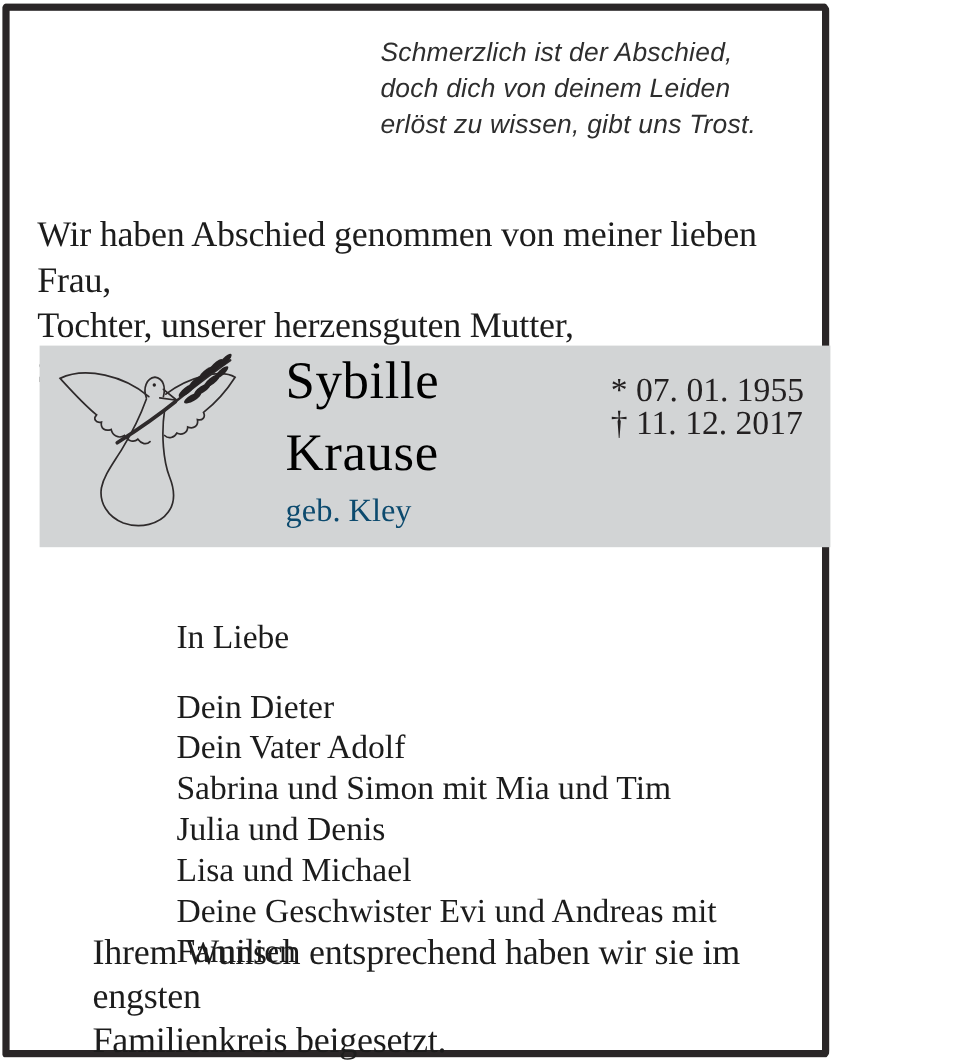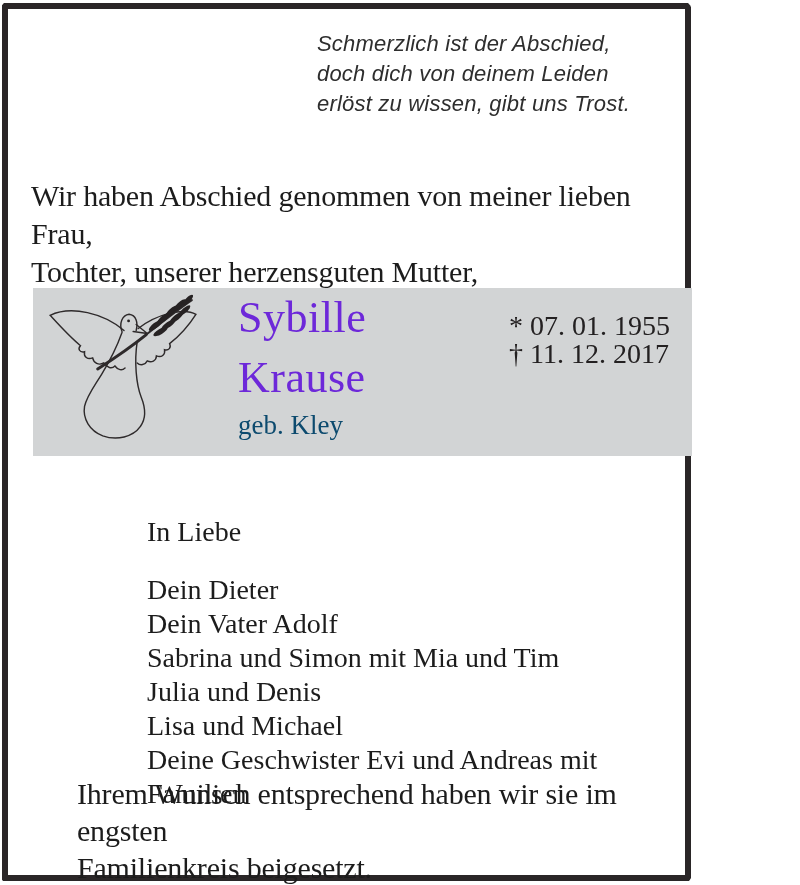--- a/index.html
+++ b/index.html
@@ -48,21 +48,21 @@
     width:162px;height:152px;
   }
   .name-block{
     position:absolute;
     left:205px;top:0px;
   }
   .name-line{
     font-size:44px;
     line-height:60px;
     letter-spacing:0.5px;
-    color:#6d28d9;
+    color:#000000;
   }
   .maiden{
     font-size:27px;
     line-height:30px;
     margin-top:2px;
     color:#0c4a6e;
   }
   .dates{
     position:absolute;
     left:476px;top:24px;

